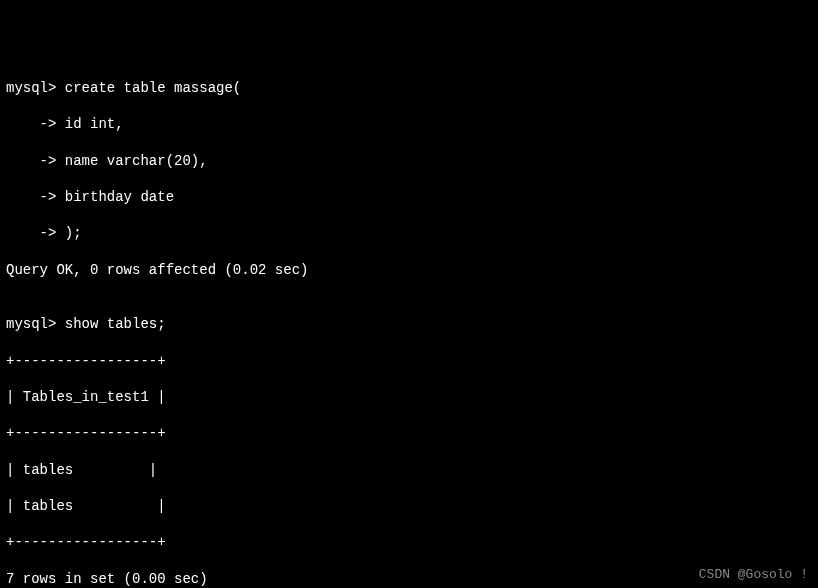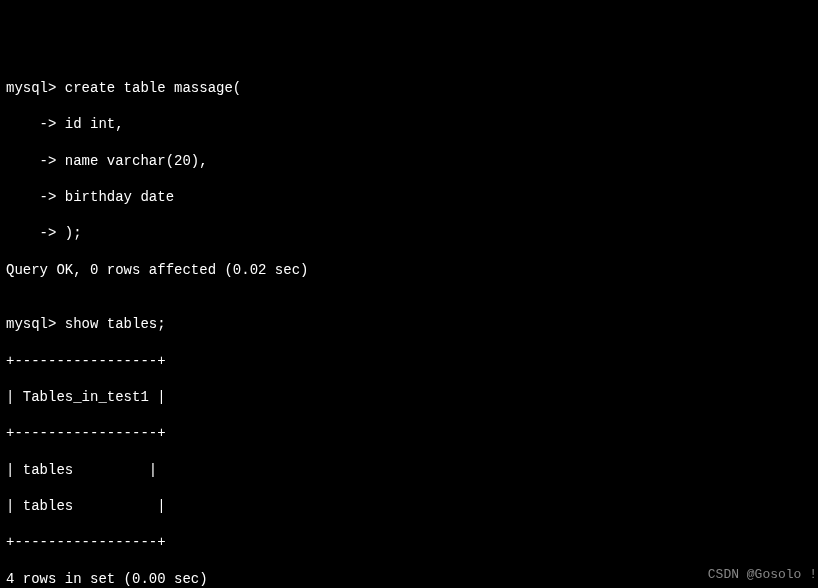--- a/index.html
+++ b/index.html
@@ -19,21 +19,21 @@
       height: 588px;
       overflow: hidden;
       position: relative;
     }
     .terminal-line {
       white-space: pre;
     }
     .watermark {
       position: absolute;
       bottom: 4px;
-      right: 1px;
+      right: 10px;
       color: #888888;
       font-size: 13px;
     }
   </style>
 </head>
 <body>
 
 
 
 <div class="terminal-line">mysql&gt; create table massage(</div>
@@ -43,21 +43,21 @@
 <div class="terminal-line">    -&gt; );</div>
 <div class="terminal-line">Query OK, 0 rows affected (0.02 sec)</div>
 <div class="terminal-line"></div>
 <div class="terminal-line">mysql&gt; show tables;</div>
 <div class="terminal-line">+-----------------+</div>
 <div class="terminal-line">| Tables_in_test1 |</div>
 <div class="terminal-line">+-----------------+</div>
 <div class="terminal-line">| tables         |</div>
 <div class="terminal-line">| tables          |</div>
 <div class="terminal-line">+-----------------+</div>
-<div class="terminal-line">4 rows in set (0.00 sec)</div>
+<div class="terminal-line">7 rows in set (0.00 sec)</div>
 <div class="terminal-line"></div>
 
 
 
 
 
 
 
 
 

